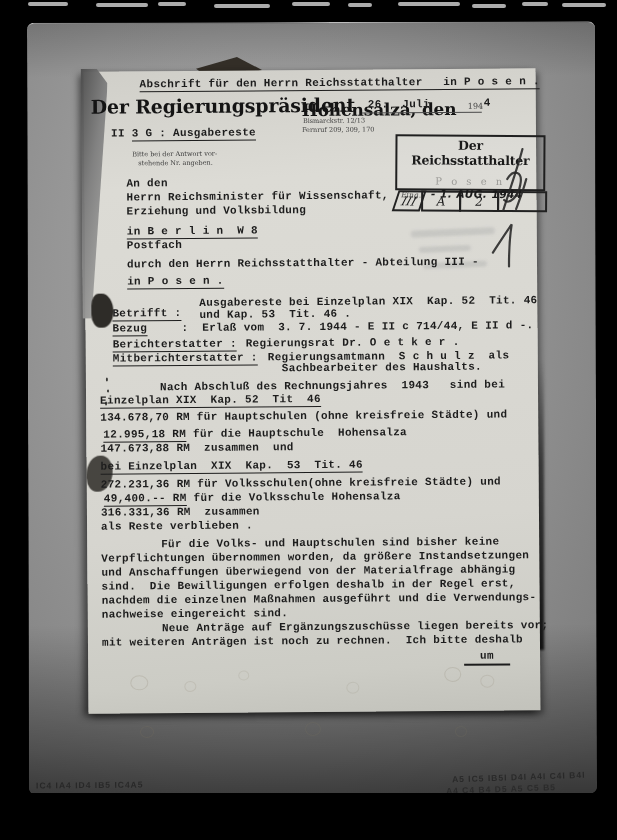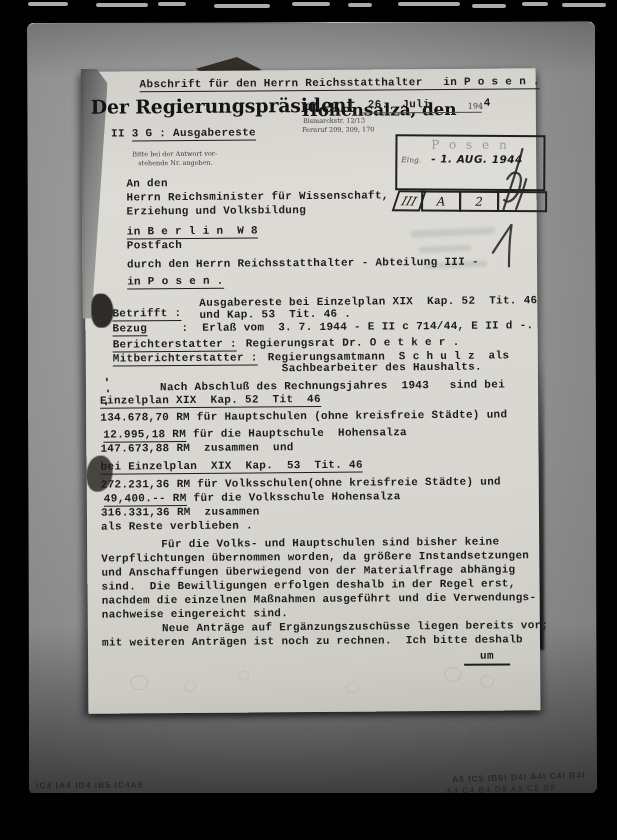--- a/index.html
+++ b/index.html
@@ -35,22 +35,22 @@
   .u{border-bottom:1.5px solid #1d1d1d;padding-bottom:1px;}
   .fraktur{position:absolute;font-family:"DejaVu Serif",serif;font-weight:700;color:#141414;
      letter-spacing:-.2px;white-space:pre;}
   .sp{position:absolute;font-family:"DejaVu Serif",serif;font-size:6.5px;color:#3c3c3c;white-space:pre;}
   .rule{position:absolute;background:#4a4a4a;height:1px;}
   
   #stamp{position:absolute;left:311px;top:66px;width:150px;transform:rotate(.8deg);color:#1a1a1a;}
   #stamp .main{border:2.5px solid #1f1f1f;height:52px;position:relative;background:rgba(255,255,255,.05);}
   #stamp .title{font-family:"DejaVu Serif",serif;font-weight:700;font-size:12.5px;text-align:center;
      letter-spacing:-.2px;margin-top:1px;}
-  #stamp .place{font-family:"DejaVu Serif",serif;font-size:12px;letter-spacing:3px;text-align:center;
-     opacity:.35;margin-top:1px;}
+  #stamp .place{font-family:"DejaVu Serif",serif;font-size:10px;letter-spacing:3px;text-align:center;
+     opacity:.35;margin-top:8px;}
   #stamp .daterow{display:flex;align-items:baseline;margin-top:1px;padding-left:4px;}
   #stamp .eing{font-family:"DejaVu Serif",serif;font-style:italic;font-size:7.5px;opacity:.75;margin-right:10px;}
   #stamp .sdate{font-family:"DejaVu Sans",sans-serif;font-weight:700;font-size:10.5px;letter-spacing:.5px;font-style:italic;}
   #stamp .boxes{display:flex;height:21px;margin-top:0;}
   #stamp .boxes .cell{border:2px solid #222;border-top-width:2.5px;margin-right:-2px;
      font-family:"DejaVu Serif",serif;font-style:italic;font-size:12px;display:flex;
      align-items:center;justify-content:center;transform:none;}
   .hand{stroke:#262626;stroke-width:2.2;fill:none;stroke-linecap:round;opacity:.88;}
   
   #footer-band{position:absolute;left:0;top:793px;width:617px;height:47px;background:#000;}
@@ -119,20 +119,21 @@
     <div class="fraktur" style="left:218px;top:30px;font-size:17px">Hohensalza, den</div>
     <div class="t" style="left:284px;top:29px">26.  Juli</div>
     <div class="rule" style="left:278px;top:43px;width:120px"></div>
     <div class="sp" style="left:384px;top:33px;font-size:8px">194</div>
     <div class="t" style="left:400px;top:28px">4</div>
     <div class="sp" style="left:219px;top:47px">Bismarckstr. 12/13</div>
     <div class="sp" style="left:218px;top:56px">Fernruf 209, 309, 170</div>
 
     <div id="stamp">
       <div class="main">
+        <div class="title">Der Reichsstatthalter</div>
         <div class="place">P o s e n</div>
         <div class="daterow">
           <span class="eing">Eing.</span>
           <span class="sdate">- 1. AUG. 1944</span>
         </div>
       </div>
       <div class="boxes">
         <div class="cell" style="width:24px;transform:skewX(-18deg)">III</div>
         <div class="cell" style="width:36px">A</div>
         <div class="cell" style="width:36px">2</div>

